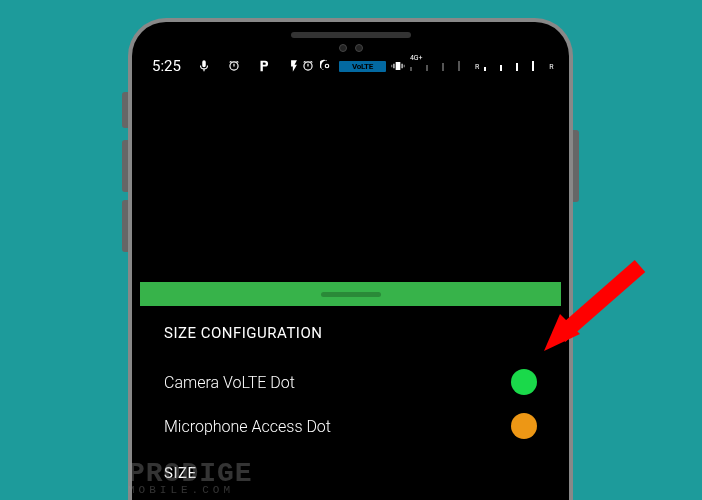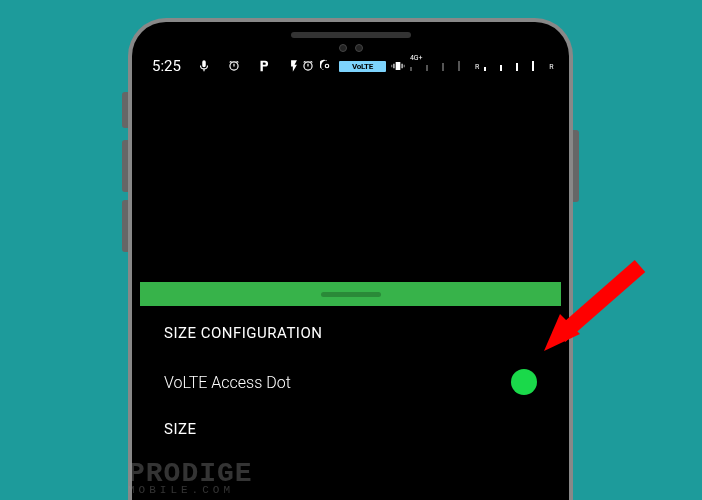--- a/index.html
+++ b/index.html
@@ -86,21 +86,21 @@
     }
     .status-left, .status-right {
       display: flex;
       align-items: center;
       gap: 16px;
     }
     .status-right { gap: 5px; }
     .time { font-weight: 400; font-size: 15px; }
     .icon-svg { width: 14px; height: 14px; fill: #fff; }
     .volte-badge {
-      background: #7dd3fc;
+      background: #0369a1;
       color: #000;
       font-size: 8px;
       font-weight: bold;
       padding: 1px 13px;
       border-radius: 1px;
       letter-spacing: -0.3px;
     }
     .signal-group {
       display: flex;
       align-items: flex-end;
@@ -262,24 +262,28 @@
     </div>
 
     <div class="sheet-handle-area">
       <div class="sheet-handle"></div>
     </div>
 
     <div class="settings-panel">
       <div class="section-header">SIZE CONFIGURATION</div>
 
       <div class="setting-row">
-        <span class="setting-label">VoLTE Access Dot</span>
+        <span class="setting-label">Camera VoLTE Dot</span>
         <span class="color-dot dot-green"></span>
       </div>
 
+      <div class="setting-row">
+        <span class="setting-label">Microphone Access Dot</span>
+        <span class="color-dot dot-orange"></span>
+      </div>
 
       <div class="section-header size">SIZE</div>
 
     </div>
   </div>
 </div>
 
 <svg class="arrow-annotation" width="130" height="100" viewBox="0 0 130 100">
   <defs>
     <marker id="ah" markerWidth="10" markerHeight="10" refX="2" refY="3" orient="auto">

